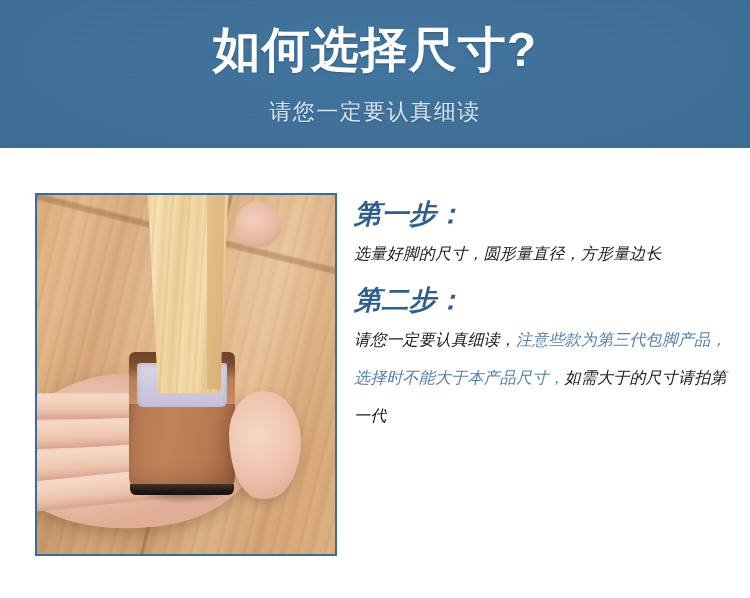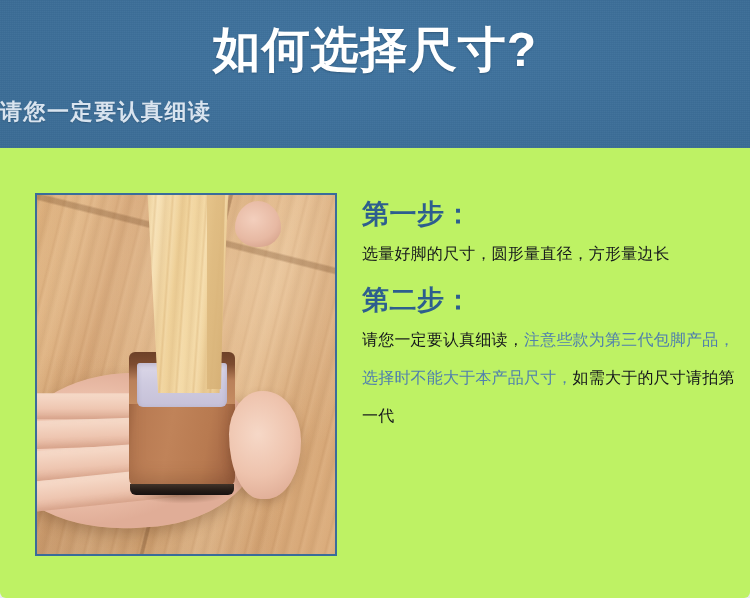--- a/index.html
+++ b/index.html
@@ -13,22 +13,21 @@
   body {
     background: #e8ebf1;
     font-family: "Liberation Sans", "DejaVu Sans", sans-serif;
     -webkit-font-smoothing: antialiased;
   }
 
   .page {
     position: relative;
     width: 750px;
     height: 598px;
-    background: #bef264;
-    border-radius: 6px;
+    background: #ffffff;
   }
 
   
   .header {
     position: absolute;
     left: 0;
     top: 0;
     width: 750px;
     height: 148px;
     background: #3a6c9a;
@@ -59,23 +58,24 @@
     line-height: 60px;
     text-shadow: 0 1px 2px rgba(20,45,70,0.35);
     z-index: 2;
   }
 
   .header-subtitle {
     position: absolute;
     left: 0;
     top: 96px;
     width: 750px;
+    text-align: center;
     color: #d9e4ef;
     font-size: 22px;
-    font-weight: bold;
+    font-weight: normal;
     letter-spacing: 1.5px;
     line-height: 32px;
     text-shadow: 0 1px 1px rgba(20,45,70,0.3);
     z-index: 2;
   }
 
   
   .photo-frame {
     position: absolute;
     left: 35px;
@@ -253,23 +253,24 @@
     width: 18px;
     height: 196px;
     background: linear-gradient(97deg, #e3c085 0%, #d4ae74 100%);
     clip-path: polygon(0% 0%, 100% 0%, 78% 100%, 0% 100%);
     opacity: 0.9;
   }
 
   
   .steps {
     position: absolute;
-    left: 362px;
+    left: 354px;
     top: 193px;
     width: 384px;
+    font-style: italic;
   }
 
   .step { margin-bottom: 6px; }
 
   .step-title {
     color: #2d5e8e;
     font-size: 27px;
     font-weight: bold;
     line-height: 42px;
     letter-spacing: 0.5px;

